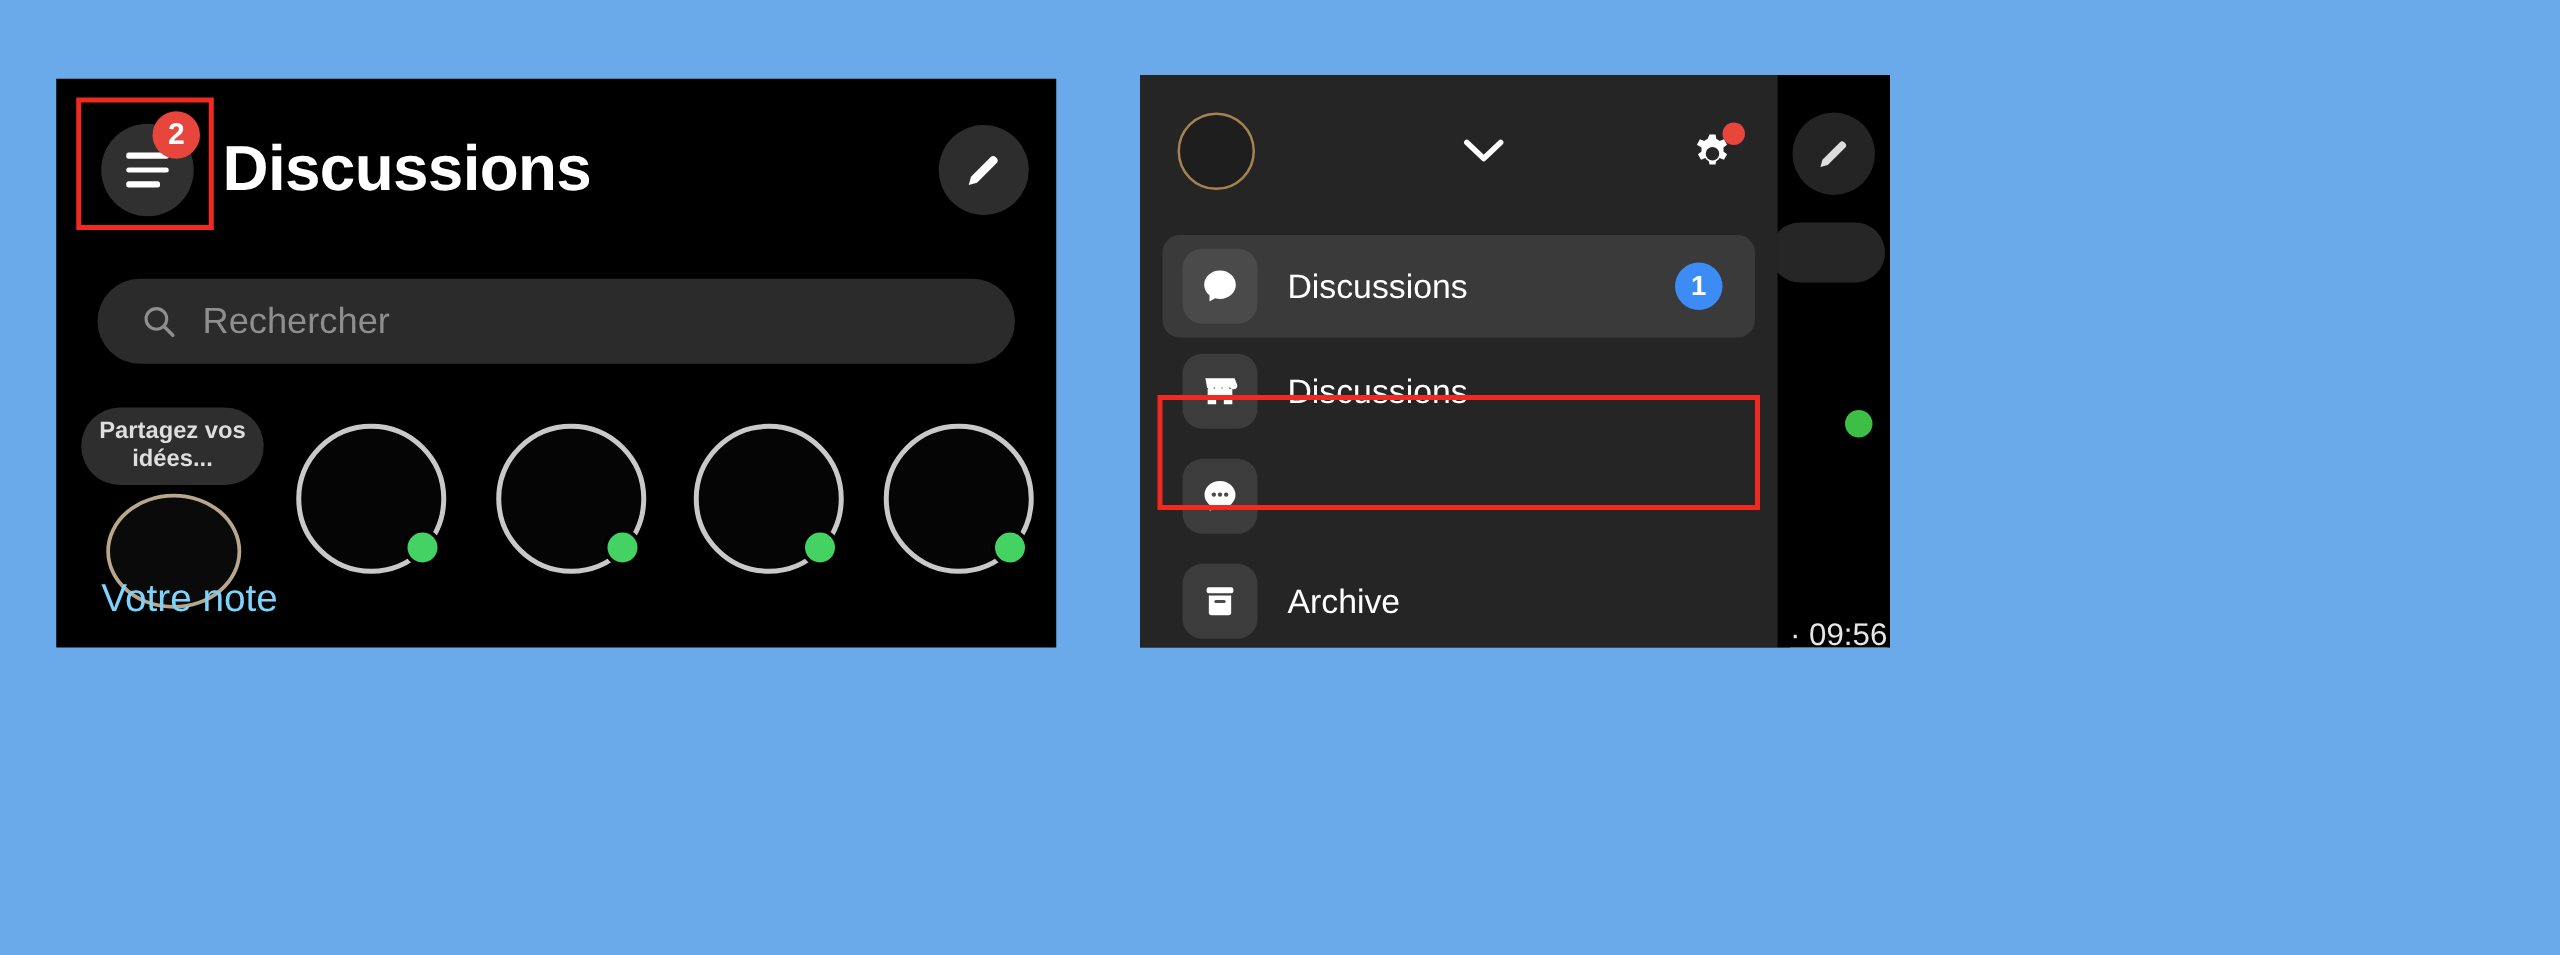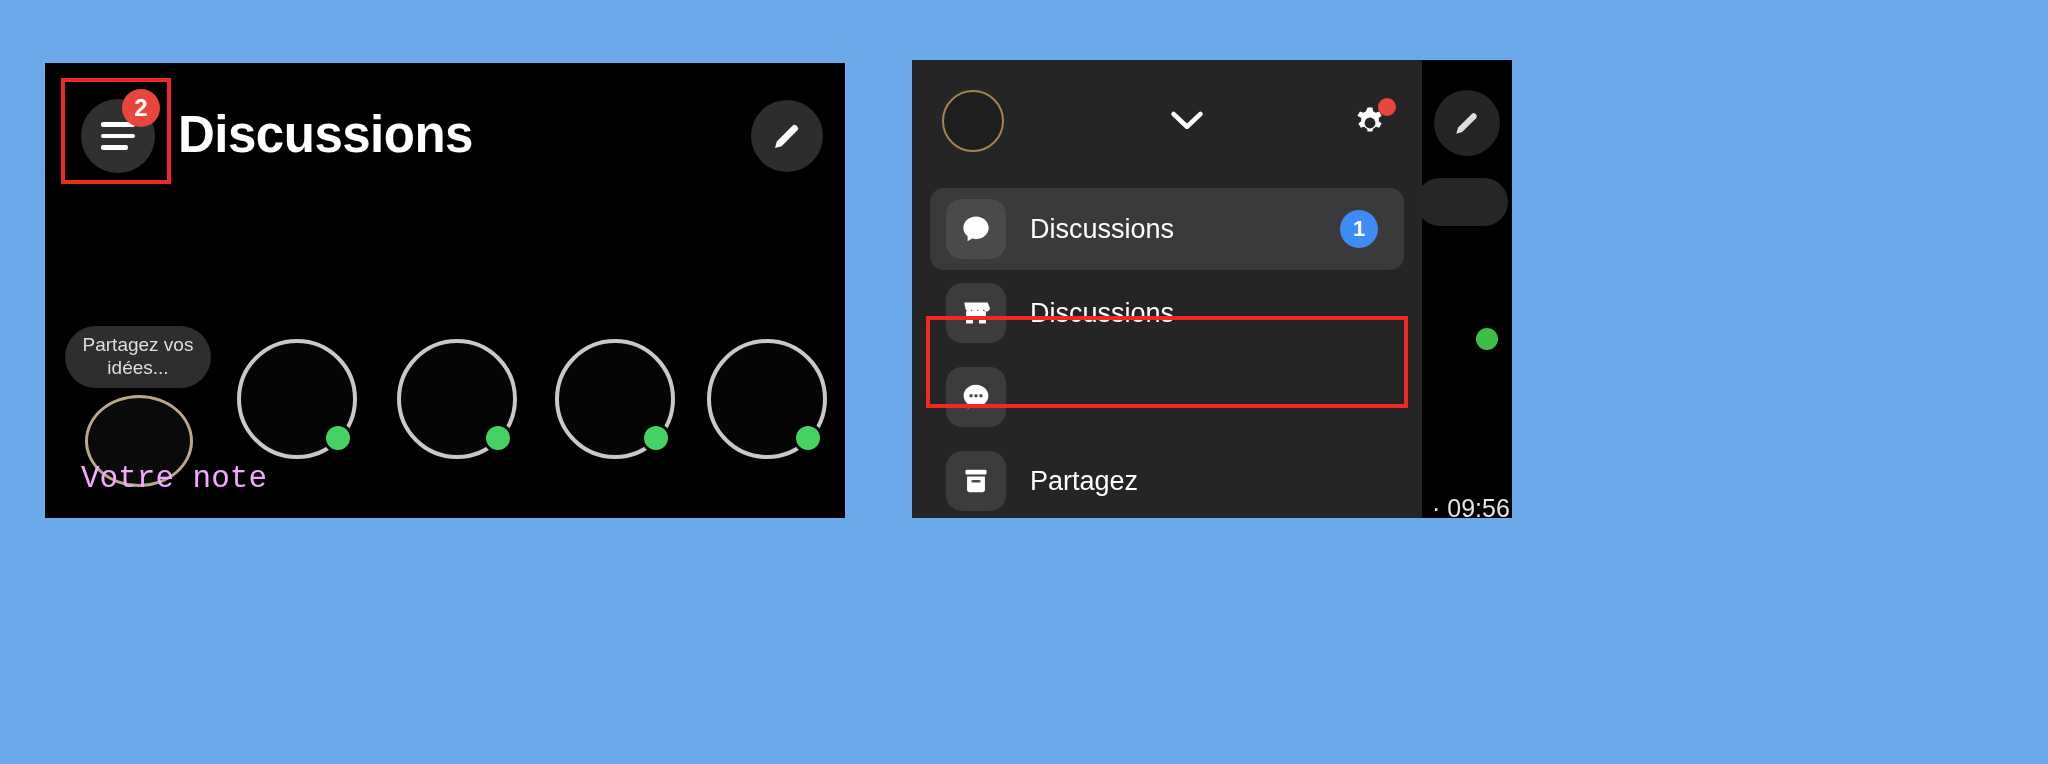--- a/index.html
+++ b/index.html
@@ -66,21 +66,21 @@
     width: 734px; height: 68px;
     background: #2b2b2b; border-radius: 34px;
     display: flex; align-items: center; gap: 20px;
     padding: 0 34px;
   }
   .search-icon-svg { width: 30px; height: 30px; flex: 0 0 auto; }
   .search-placeholder { color: #8e8e8e; font-size: 29px; }
 
   
   .notes-row {
-    position: absolute; left: 0; top: 250px; width: 100%; height: 180px;
+    position: absolute; left: 0; top: 250px; width: 100%; height: 180px; font-weight: bold;
   }
   .note-bubble {
     position: absolute; left: 20px; top: 13px;
     width: 146px; min-height: 62px;
     background: #2e2e2e; border-radius: 31px;
     color: #dedede; font-size: 19px; text-align: center;
     display: flex; align-items: center; justify-content: center;
     padding: 6px 10px; line-height: 1.2;
   }
   .note-avatar-small {
@@ -104,21 +104,21 @@
     position: absolute; right: 4px; bottom: 6px;
     width: 30px; height: 30px; border-radius: 50%;
     background: #44d362; border: 3px solid #000;
   }
   .story-1 { left: 192px; }
   .story-2 { left: 352px; }
   .story-3 { left: 510px; }
   .story-4 { left: 662px; }
   .votre-note {
     position: absolute; left: 36px; top: 398px;
-    color: #f0abfc; font-size: 31px; font-family: Liberation Mono, monospace;
+    color: #7dd3fc; font-size: 31px;
   }
 
   
   .panel-right {
     position: absolute; left: 912px; top: 60px;
     width: 600px; height: 458px;
     background: #0a0a0a; overflow: hidden;
   }
   .drawer {
     position: absolute; left: 0; top: 0; width: 510px; height: 100%;
@@ -229,20 +229,27 @@
 
       <div class="lp-title">Discussions</div>
 
       <div class="compose-btn">
         <svg class="pencil-svg" viewBox="0 0 24 24">
           <path d="M4 20l1.2-4.4L15.6 5.2a2 2 0 0 1 2.8 0l0.4 0.4a2 2 0 0 1 0 2.8L8.4 18.8 4 20z" fill="#ffffff"></path>
         </svg>
       </div>
     </div>
 
+    <div class="search-bar">
+      <svg class="search-icon-svg" viewBox="0 0 24 24">
+        <circle cx="10.5" cy="10.5" r="6.6" fill="none" stroke="#8e8e8e" stroke-width="2"></circle>
+        <line x1="15.4" y1="15.4" x2="21" y2="21" stroke="#8e8e8e" stroke-width="2.2" stroke-linecap="round"></line>
+      </svg>
+      <span class="search-placeholder">Rechercher</span>
+    </div>
 
     <div class="notes-row">
       <div class="note-bubble">Partagez vos idées...</div>
       <div class="note-avatar-small"></div>
 
       <div class="story story-1">
         <div class="story-ring"></div>
         <div class="story-dot"></div>
       </div>
       <div class="story story-2">
@@ -330,20 +337,20 @@
         </div>
 
         <div class="menu-item">
           <div class="mi-icon">
             <svg viewBox="0 0 24 24">
               <rect x="4" y="3.6" width="16" height="3.6" rx="1.2" fill="#ffffff"></rect>
               <path fill="#ffffff" d="M5.3 8.6h13.4v10.2a1.6 1.6 0 0 1-1.6 1.6H6.9a1.6 1.6 0 0 1-1.6-1.6V8.6z"></path>
               <rect x="8.6" y="11.2" width="6.8" height="1.9" rx="0.9" fill="#4a4a4a"></rect>
             </svg>
           </div>
-          <span class="mi-label">Partagez</span>
+          <span class="mi-label">Archive</span>
         </div>
       </div>
 
       <div class="red-box-menu"></div>
     </div>
   </div>
 </div>
 
 </body></html>

